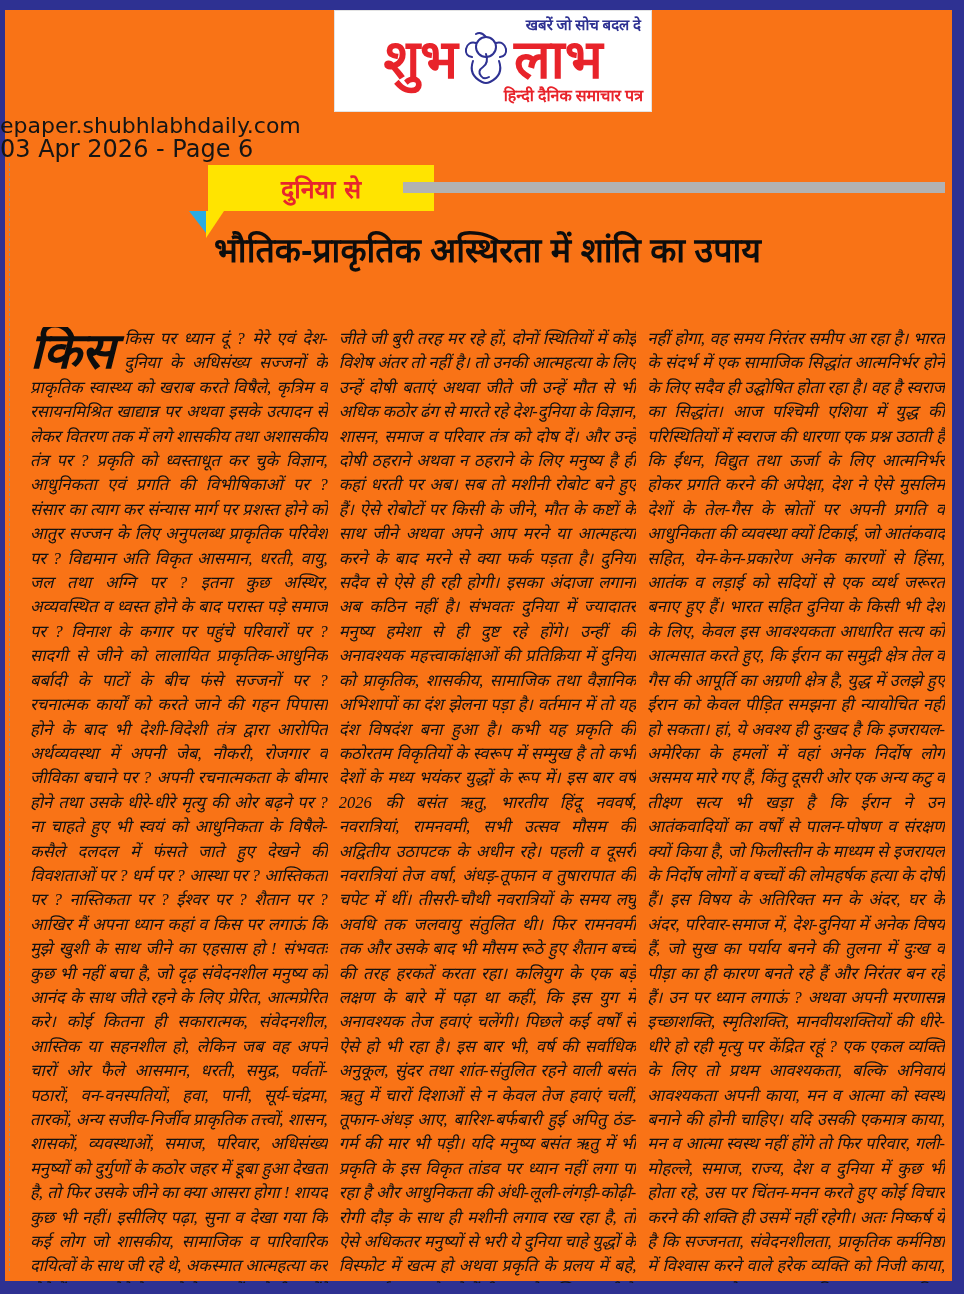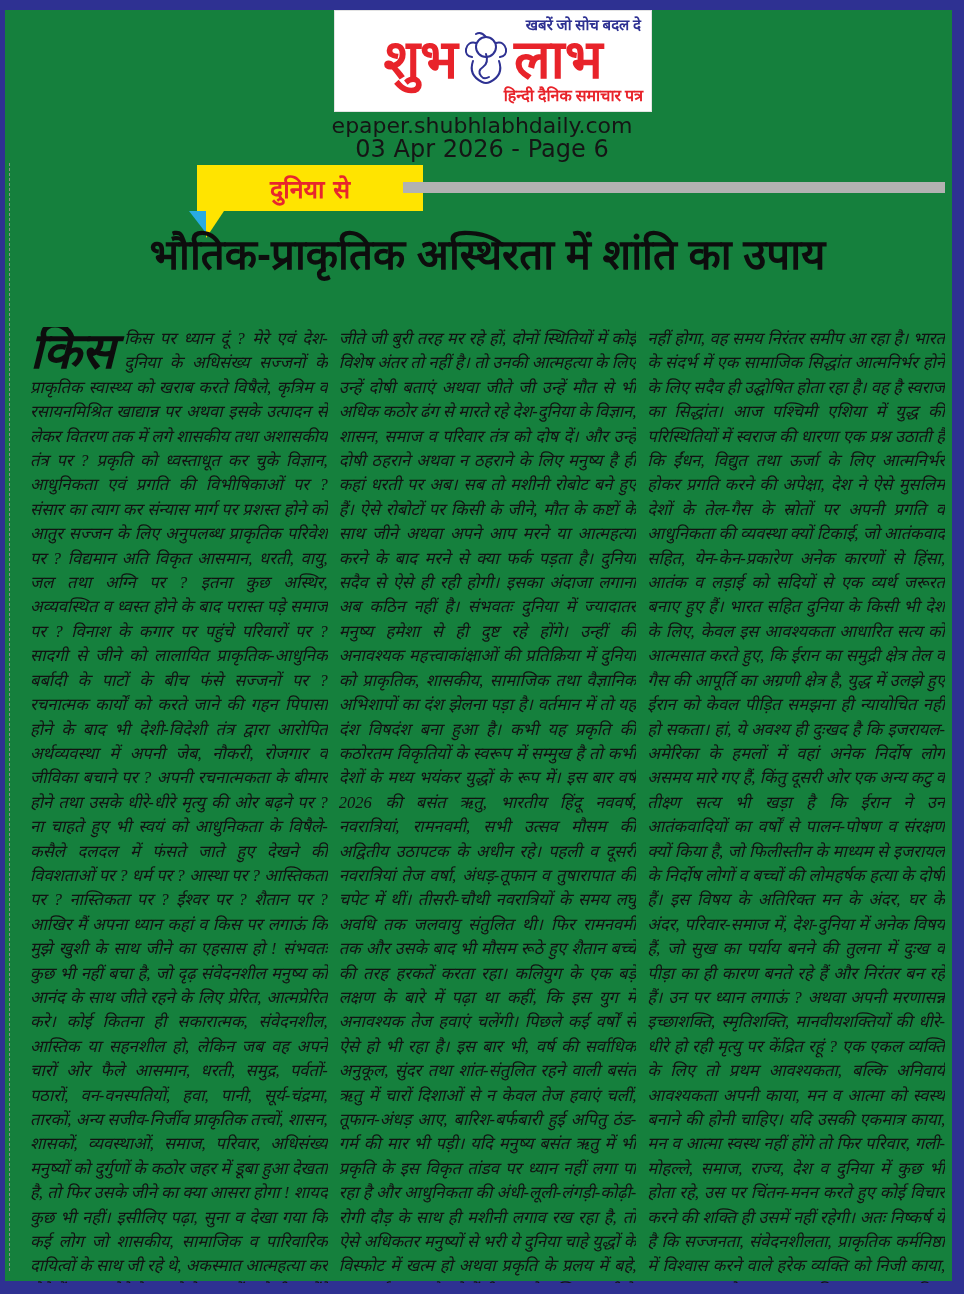--- a/index.html
+++ b/index.html
@@ -1,17 +1,17 @@
 <!DOCTYPE html>
 <html lang="hi"><head>
 <meta charset="utf-8">
 <style>
   html,body{margin:0;padding:0;background:#ffffff;}
   #page{
-    position:relative;width:964px;height:1294px;background:#15803d;
+    position:relative;width:964px;height:1294px;background:#f97316;
     overflow:hidden;font-family:"Liberation Serif",serif;
   }
   
   .frame{position:absolute;background:#2e3192;}
   .frame-top{left:0;top:0;width:964px;height:10px;}
   .frame-bottom{left:0;bottom:0;width:964px;height:13px;}
   .frame-left{left:0;top:0;width:5px;height:1294px;}
   .frame-right{right:0;top:0;width:12px;height:1294px;}
   .dashed-line{position:absolute;left:9px;top:163px;height:1108px;width:0;border-left:1px dashed #8f8f8f;}
 
@@ -24,40 +24,40 @@
   .logo-tagline{
     align-self:flex-end;padding:3px 10px 0 0;
     color:#2e3192;font-weight:bold;font-size:15px;font-family:"Liberation Serif",serif;
   }
   .logo-row{display:flex;align-items:center;justify-content:center;gap:4px;margin-top:-4px;}
   .logo-word{color:#e8232a;font-weight:bold;font-size:54px;line-height:58px;font-family:"Liberation Serif",serif;}
   .logo-sub{
     align-self:flex-end;padding:0 8px 0 0;margin-top:-6px;
     color:#e8232a;font-weight:bold;font-size:16px;font-family:"Liberation Serif",serif;
   }
-  .site-block{position:absolute;left:0;top:113px;width:964px;text-align:center;font-family:"DejaVu Sans",sans-serif;color:#151515;}
+  .site-block{position:absolute;left:0;top:113px;width:964px;text-align:left;font-family:"DejaVu Sans",sans-serif;color:#151515;}
   .site-url{font-size:22px;line-height:25px;}
   .site-date{font-size:24px;line-height:23px;}
 
   
   .tab{
     position:absolute;top:165px;height:46px;display:flex;align-items:center;justify-content:center;
     font-family:"DejaVu Sans",sans-serif;font-weight:bold;font-size:25px;cursor:pointer;
   }
   .tab-desh{left:22px;width:184px;background:#29abe2;color:#ffffff;}
-  .tab-duniya{left:197px;width:226px;background:#ffe400;color:#e8262d;}
+  .tab-duniya{left:208px;width:226px;background:#ffe400;color:#e8262d;}
   .tail{position:absolute;width:0;height:0;}
   .tail-blue{left:189px;top:211px;border-top:22px solid #29abe2;border-left:17px solid transparent;}
   .tail-yellow{left:206px;top:211px;border-top:27px solid #ffe400;border-right:18px solid transparent;}
   .gray-bar{position:absolute;left:403px;top:182px;width:542px;height:11px;background:#b2b2b2;}
 
   
   .headline{
     position:absolute;left:30px;top:230px;width:915px;text-align:center;
-    font-family:"Liberation Sans",sans-serif;font-weight:700;font-size:42px;line-height:1.2;color:#0d0d0d;
+    font-family:"Liberation Sans",sans-serif;font-weight:700;font-size:34px;line-height:1.2;color:#0d0d0d;
   }
 
   
   .columns{
     position:absolute;left:30px;top:327px;width:915px;height:956px;
     display:flex;gap:11px;
   }
   .col{
     flex:1;min-width:0;overflow:hidden;text-align:justify;
     font-size:16.5px;line-height:24.4px;color:#121212;

